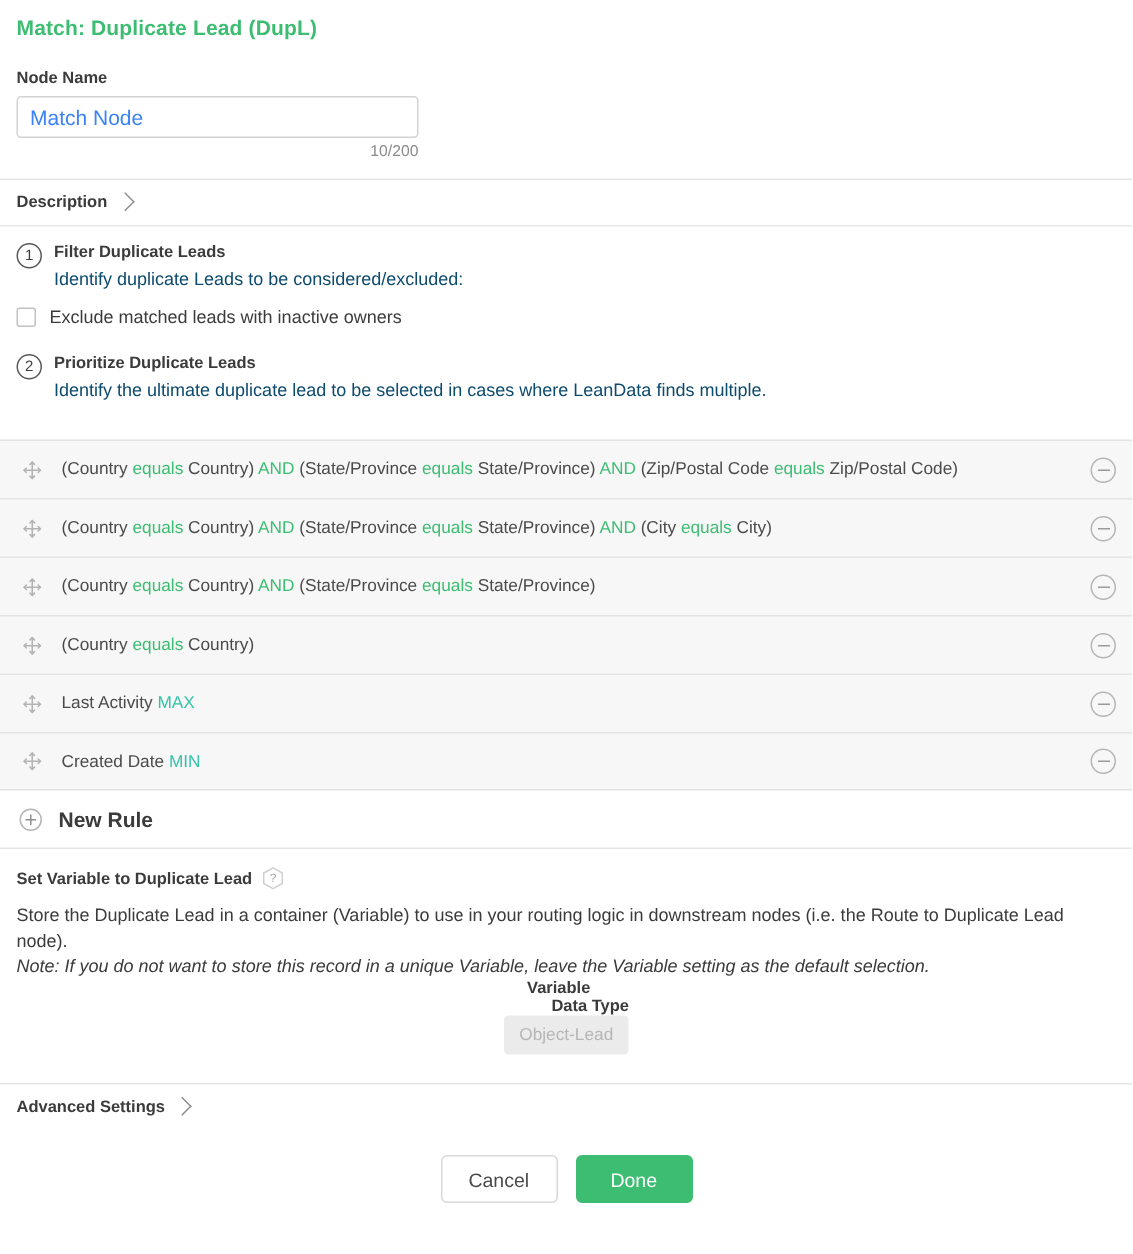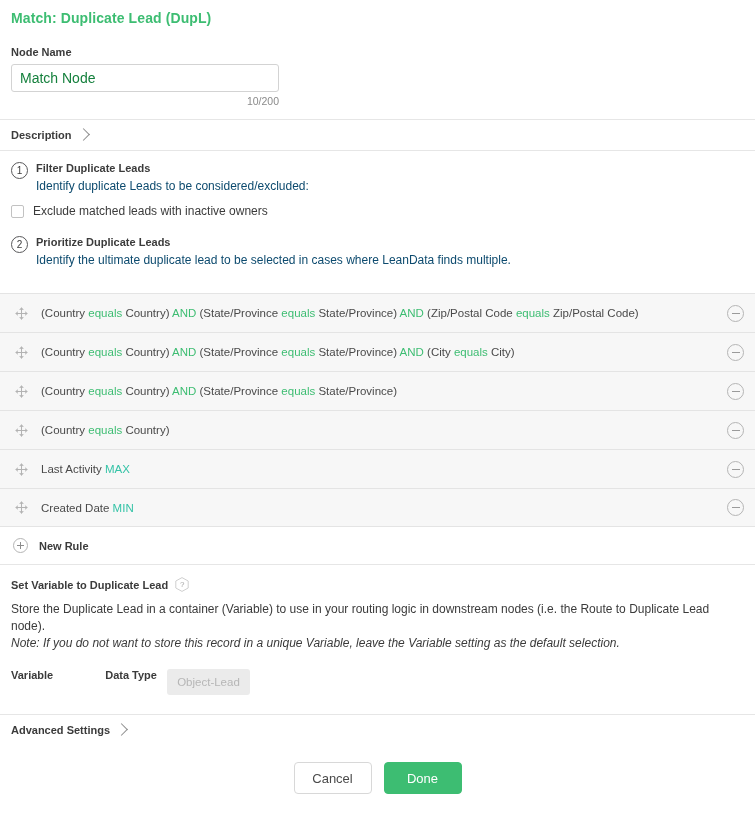--- a/index.html
+++ b/index.html
@@ -32,21 +32,21 @@
     margin-top: 20px;
     margin-bottom: 6px;
   }
   .text-input {
     width: 268px;
     height: 28px;
     border: 1px solid #d3d3d3;
     border-radius: 3px;
     padding: 4px 8px;
     font-size: 14px;
-    color: #15803d;
+    color: #3b82f6;
     font-family: "Liberation Sans", sans-serif;
     outline: none;
     background: #fff;
   }
   .char-count {
     width: 268px;
     text-align: right;
     font-size: 10.5px;
     color: #8a8a8a;
     margin-top: 3px;
@@ -210,21 +210,21 @@
     position: relative;
     flex: 0 0 auto;
   }
   .plus-btn::before, .plus-btn::after {
     content: "";
     position: absolute;
     background: #8d8d8d;
   }
   .plus-btn::before { left: 3px; right: 3px; top: 6px; height: 1px; }
   .plus-btn::after { top: 3px; bottom: 3px; left: 6px; width: 1px; }
-  .new-rule-label { font-size: 11px; font-weight: bold; color: #3b3b3b; }
+  .new-rule-label { font-size: 14px; font-weight: bold; color: #3b3b3b; }
 
   
   .var-section { padding: 12px 11px 0 11px; }
   .var-head {
     display: flex;
     align-items: center;
     gap: 7px;
     margin-bottom: 9px;
   }
   .var-head .t { font-size: 11px; font-weight: bold; color: #3b3b3b; }
@@ -241,22 +241,23 @@
     z-index: 2;
     font-size: 8px;
     color: #a5a5a5;
     line-height: 1;
   }
   .var-desc { font-size: 12px; color: #3b3b3b; line-height: 17px; }
   .var-desc .note { font-style: italic; }
 
   .var-controls {
     display: flex;
-    margin-top: 17px;
+    align-items: center;
     gap: 0;
+    flex-direction: column;
   }
   .var-controls .cap {
     font-size: 11px;
     font-weight: bold;
     color: #3b3b3b;
     margin-right: 10px;
   }
   .select {
     width: 228px;
     height: 26px;

